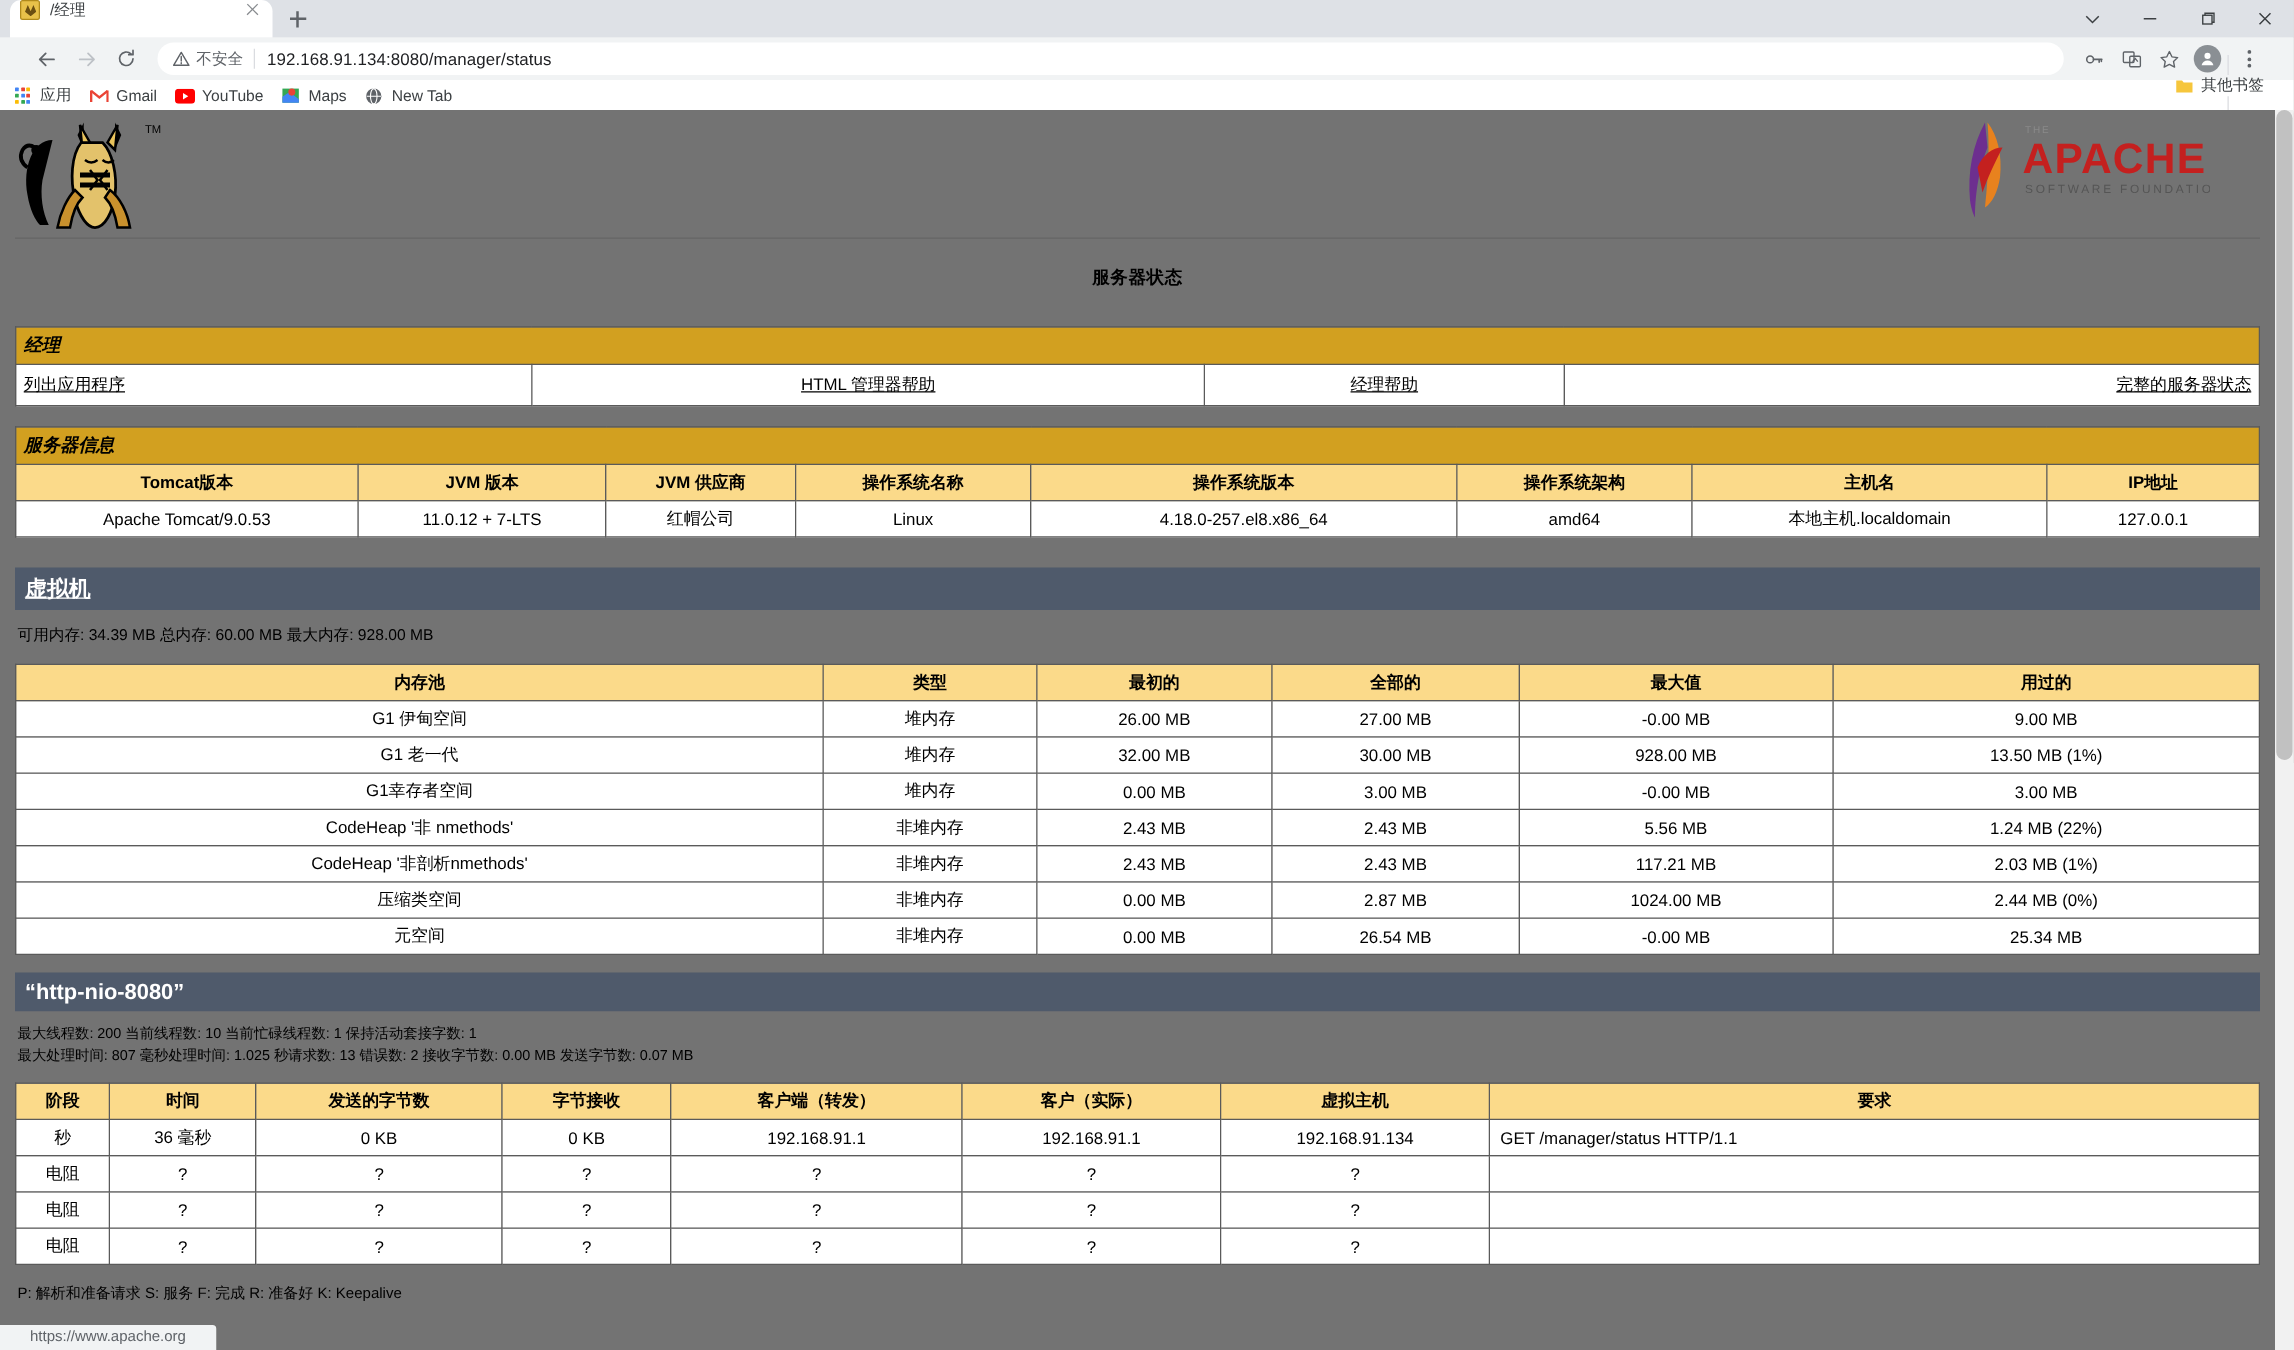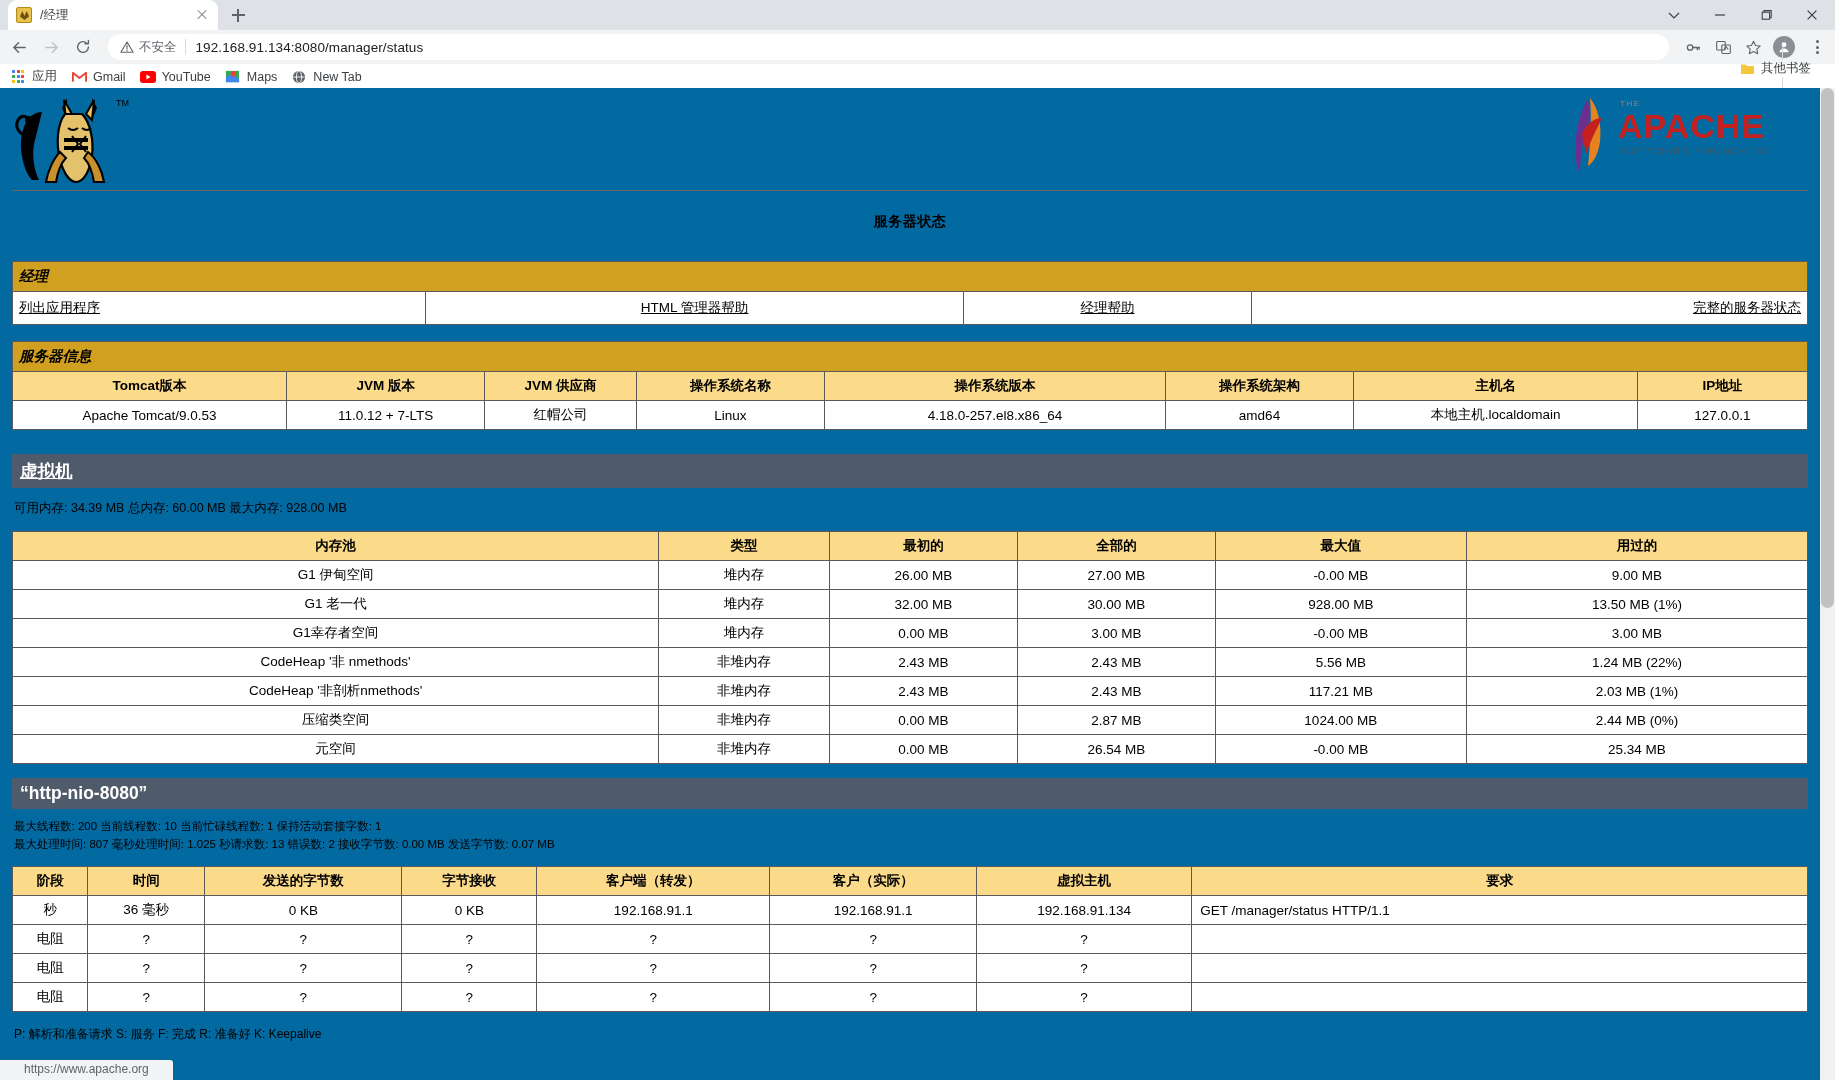--- a/index.html
+++ b/index.html
@@ -12,21 +12,21 @@
     position:relative;
   }
 
   
   .browser-top {
     height:30px; background:#dee1e6; position:relative;
     display:flex; align-items:flex-end;
   }
   .tab {
     margin-left:8px; width:210px; height:30px; background:#fff;
-    border-radius:9px 9px 0 0; display:flex; align-items:center;
+    border-radius:9px 9px 0 0; display:flex; align-items:flex-start;
     padding:0 8px; position:relative;
   }
   .tab-favicon {
     width:16px; height:16px; margin-right:8px; flex:none;
     background:#e8c14a; border:1px solid #b08a1c; border-radius:2px;
     position:relative; overflow:hidden;
   }
   .tab-favicon:after{
     content:""; position:absolute; left:3px; top:3px; width:9px; height:9px;
     background:#6b4f12; clip-path:polygon(0 60%,25% 0,50% 55%,75% 0,100% 60%,50% 100%);
@@ -42,21 +42,21 @@
   .newtab { width:28px; height:28px; margin-left:6px; margin-bottom:1px;
     display:flex; align-items:center; justify-content:center; position:relative; }
   .newtab:before,.newtab:after{ content:""; position:absolute; background:#5f6368; }
   .newtab:before{ width:13px; height:1.4px; }
   .newtab:after{ width:1.4px; height:13px; }
 
   .win-ctrls { position:absolute; right:0; top:0; height:30px; display:flex; }
   .win-btn { width:46px; height:30px; display:flex; align-items:center; justify-content:center; }
   .win-btn svg { display:block; }
 
-  .toolbar { height:34px; background:#f1f3f4; display:flex; align-items:center; padding:0 4px; }
+  .toolbar { height:34px; background:#f1f3f4; display:flex; align-items:center; padding:0 22px; }
   .nav-btn { width:30px; height:30px; display:flex; align-items:center; justify-content:center; margin-right:2px; }
   .omnibox {
     flex:1; height:26px; background:#fff; border-radius:13px; margin:0 8px;
     display:flex; align-items:center; padding:0 12px; font-size:13px; color:#202124;
   }
   .warn-icon { margin-right:5px; display:flex; align-items:center; }
   .not-secure { font-size:12.5px; color:#5f6368; margin-right:8px; }
   .omni-sep { width:1px; height:16px; background:#dadce0; margin-right:10px; }
   .omni-url { font-size:13.5px; color:#202124; letter-spacing:.1px; }
   .tb-icons { display:flex; align-items:center; }
@@ -70,21 +70,21 @@
   .bookmarks { height:26px; background:#fff; display:flex; align-items:center;
      padding:0 10px; font-size:12.5px; color:#3c4043; border-bottom:1px solid #dadce0; position:relative;}
   .bm { display:flex; align-items:center; margin-right:14px; white-space:nowrap;text-align:center; }
   .bm-ic { width:16px; height:16px; margin-right:6px; display:flex; align-items:center; justify-content:center; flex:none;}
   .bm-right { position:absolute; right:10px; display:flex; align-items:center;flex-direction:column; }
   .bm-div { width:1px; height:16px; background:#dadce0; margin:0 10px; }
   .apps-grid { display:grid; grid-template-columns:repeat(3,3px); grid-template-rows:repeat(3,3px); gap:1.6px; }
   .apps-grid i { display:block; width:3px; height:3px; border-radius:.5px; }
 
   
-  .page { position:absolute; left:0; top:88px; width:1820px; height:992px; background:#0369a1; overflow:hidden; }
+  .page { position:absolute; left:0; top:88px; width:1820px; height:992px; background:#737373; overflow:hidden; }
   .page-inner { padding:0 12px; }
 
   .logo-row { display:flex; align-items:flex-start; justify-content:space-between; height:100px; padding-top:6px;}
   .tomcat-logo { width:120px; height:92px; }
   .apache-logo { width:200px; height:80px; margin-right:40px;}
   hr.rule { border:0; border-top:1px solid #666; margin:2px 0 0 0; }
 
   h1.page-title {
     text-align:center; font-size:14px; font-weight:bold; color:#000;
     margin:22px 0 30px 0; letter-spacing:.5px;

